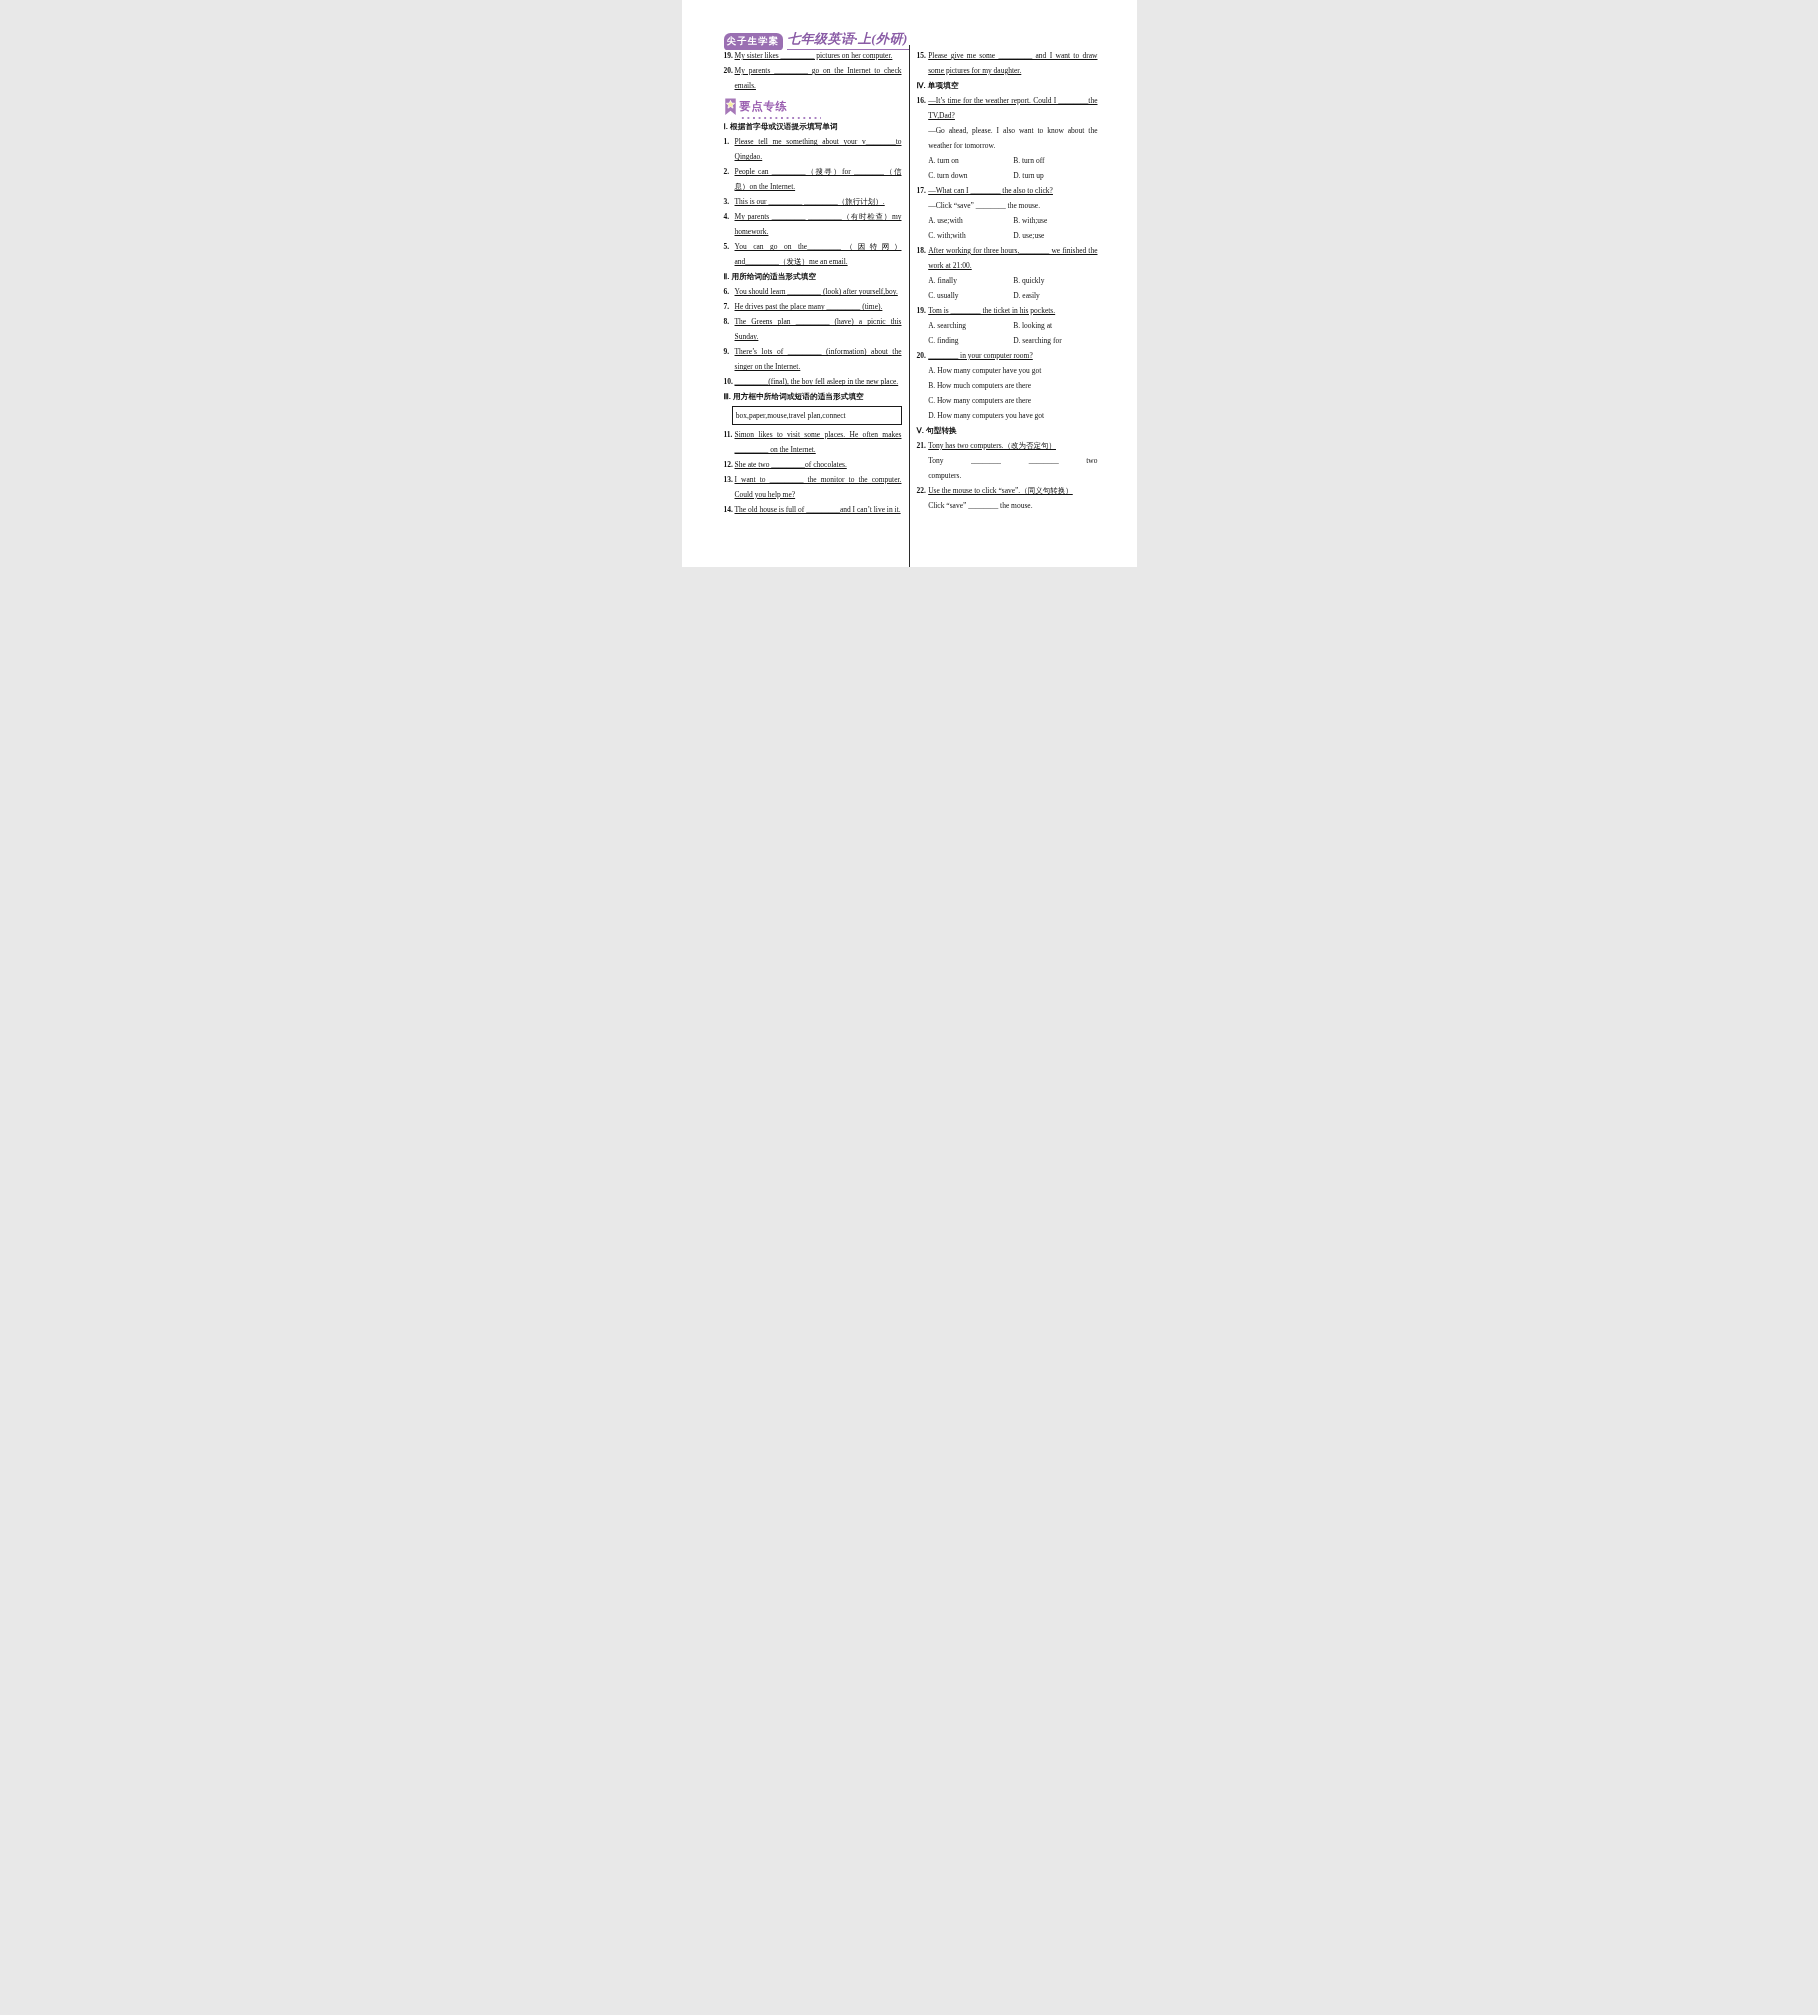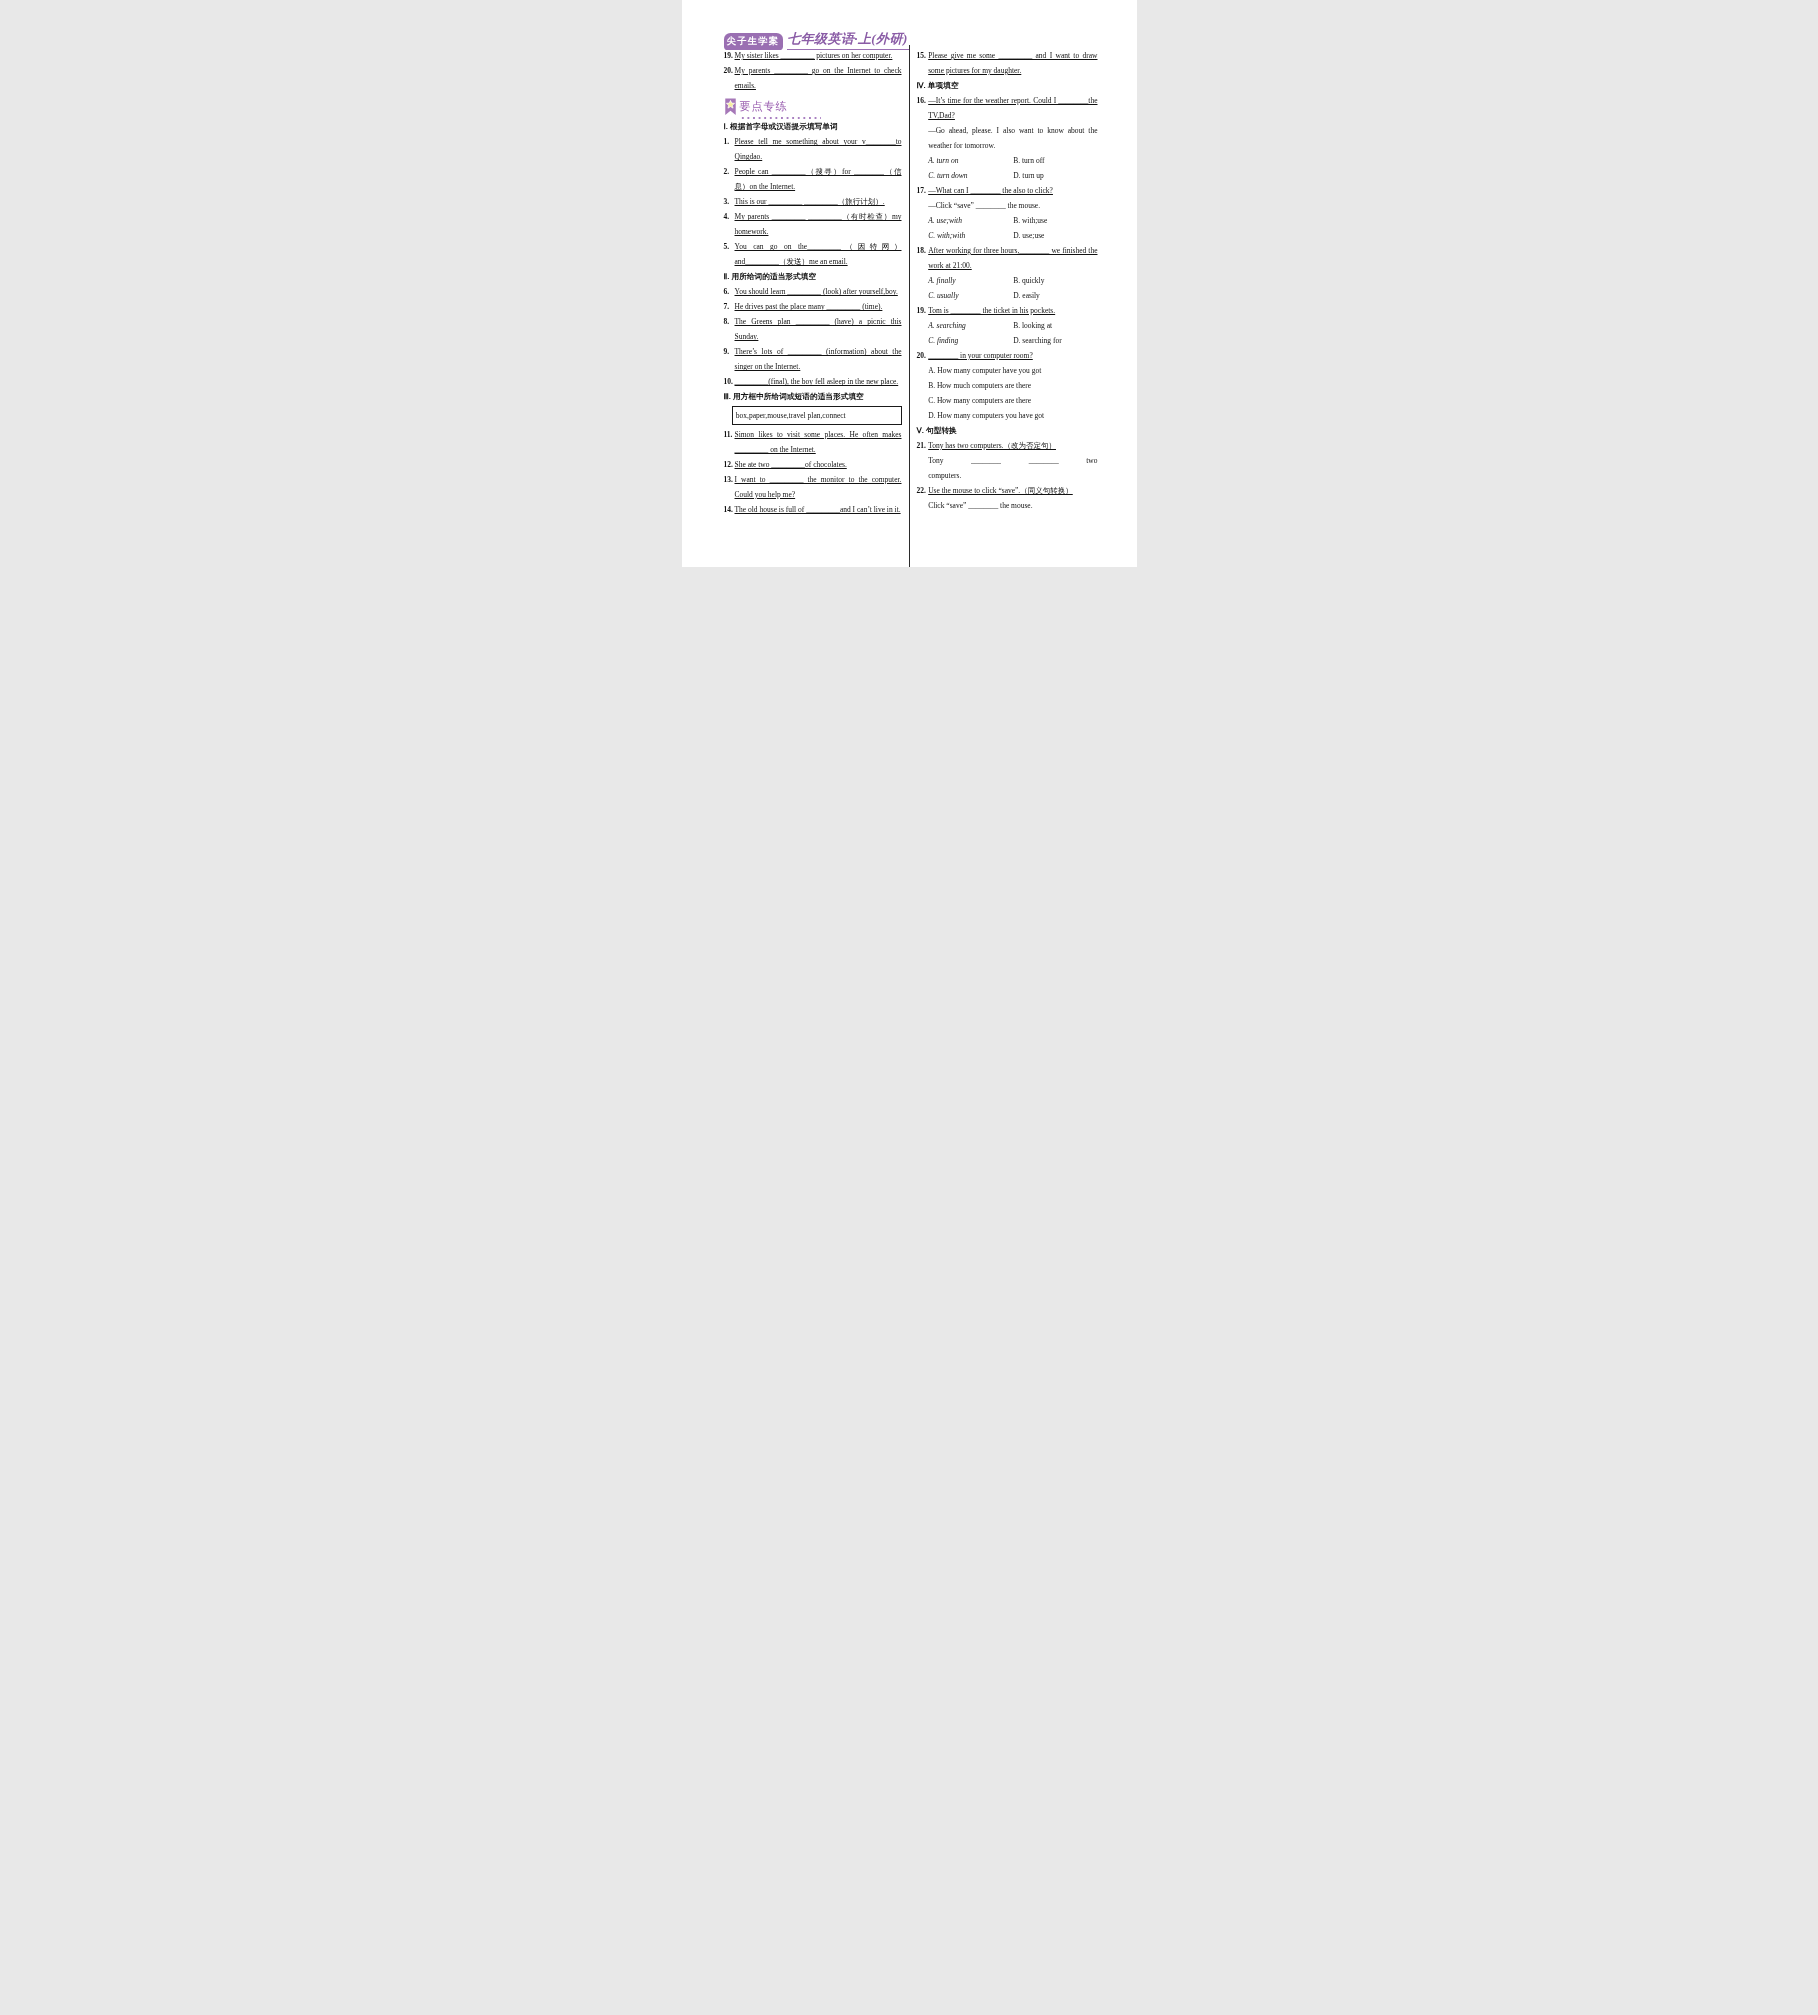--- a/index.html
+++ b/index.html
@@ -54,42 +54,42 @@
     font-weight:bold; font-size:7.7px;
     padding-left:13.3px; text-indent:-13.3px;
     text-align:left;
   }
 
   
   .badge-row { position:relative; height:19.3px; margin:4px 0 3.2px; display:flex; align-items:center; }
   .badge-icon { width:13px; height:17.3px; flex:none; }
   .badge-label {
     font-family:"Liberation Sans", sans-serif;
-    font-weight:normal; font-size:11.3px;
+    font-weight:bold; font-size:11.3px;
     color:#9a5fb0; letter-spacing:0.8px;
     margin-left:2.8px; line-height:1;
   }
   .dots {
     position:absolute; left:16px; bottom:-2.8px;
     width:81px; height:2.4px;
     background-image:radial-gradient(circle, #a87fc0 0.9px, rgba(0,0,0,0) 1px);
     background-size:5.6px 2.4px; background-repeat:repeat-x;
   }
 
   
   .word-box {
     border:0.8px solid #1a1a1a;
     margin:2px 0 2px 8.5px;
     padding:0.8px 2.8px;
     text-align:left;
   }
 
   
   .opts { display:flex; padding-left:11.7px; }
-  .opts .opt-a { width:85px; flex:none;font-style:italic; }
+  .opts .opt-a { width:85px; flex:none; }
   .opts .opt-b { flex:1; }
   .optline { padding-left:11.7px; }
 
   
   .fillrow { display:flex; justify-content:space-between; padding-left:11.7px; }
 </style>
 </head>
 <body>
 
 <div class="page">

